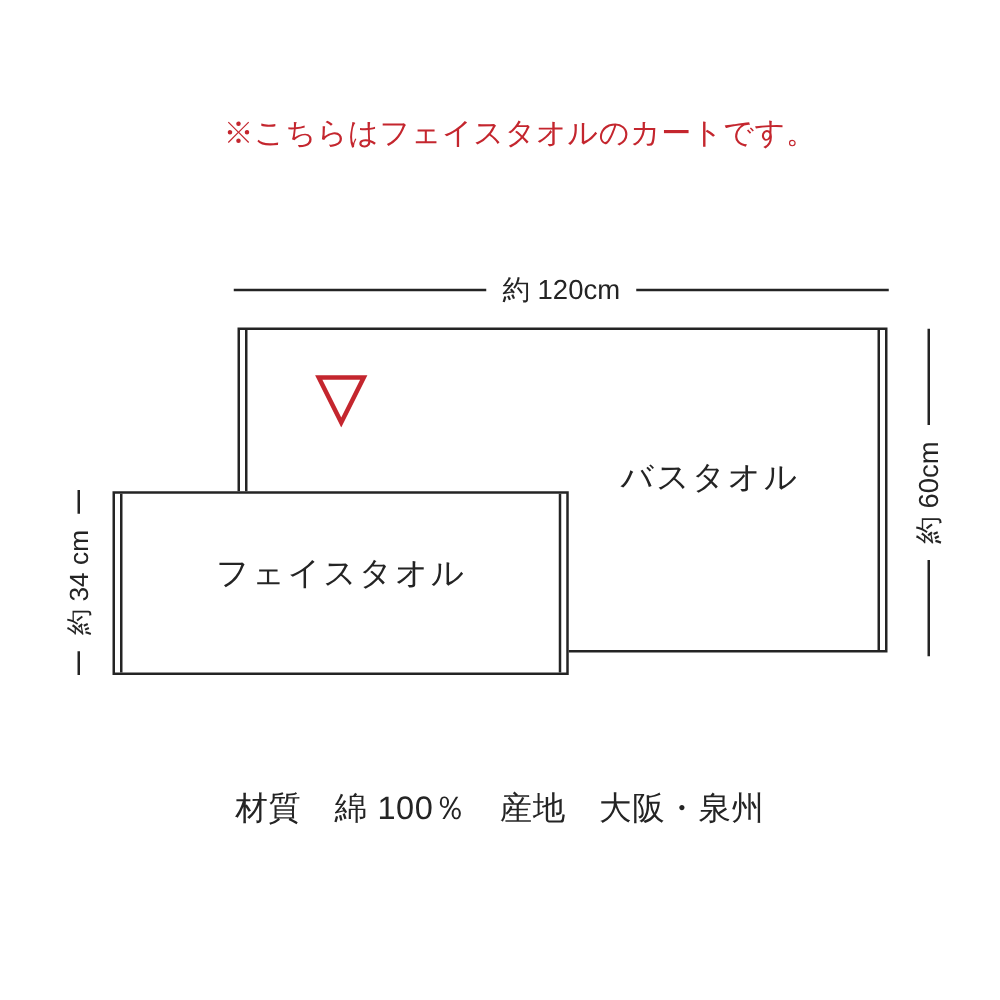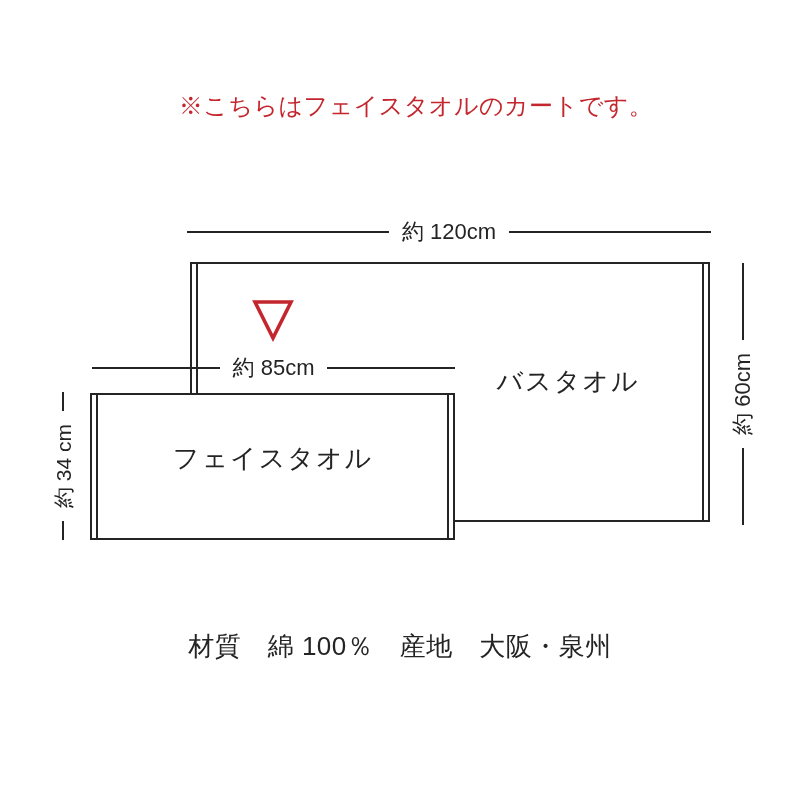--- a/index.html
+++ b/index.html
@@ -115,25 +115,20 @@
   </div>
 
   <div class="towel-text" id="bath-text">
     <div class="t-name">バスタオル</div>
   </div>
 
   <svg class="marker" width="44" height="44" viewBox="0 0 44 44">
     <polygon points="4,4 40,4 22,40" fill="none" stroke="#c4262e" stroke-width="3.6" stroke-linejoin="miter"></polygon>
   </svg>
 
-  <div class="dim" id="dim-85">
-    <span class="dline"></span>
-    <span class="dlabel">約 85cm</span>
-    <span class="dline"></span>
-  </div>
 
   <div class="towel towel-face">
     <span class="hem hem-left"></span>
     <span class="hem hem-right"></span>
   </div>
 
   <div class="towel-text" id="face-text">
     <div class="t-name">フェイスタオル</div>
   </div>
 

